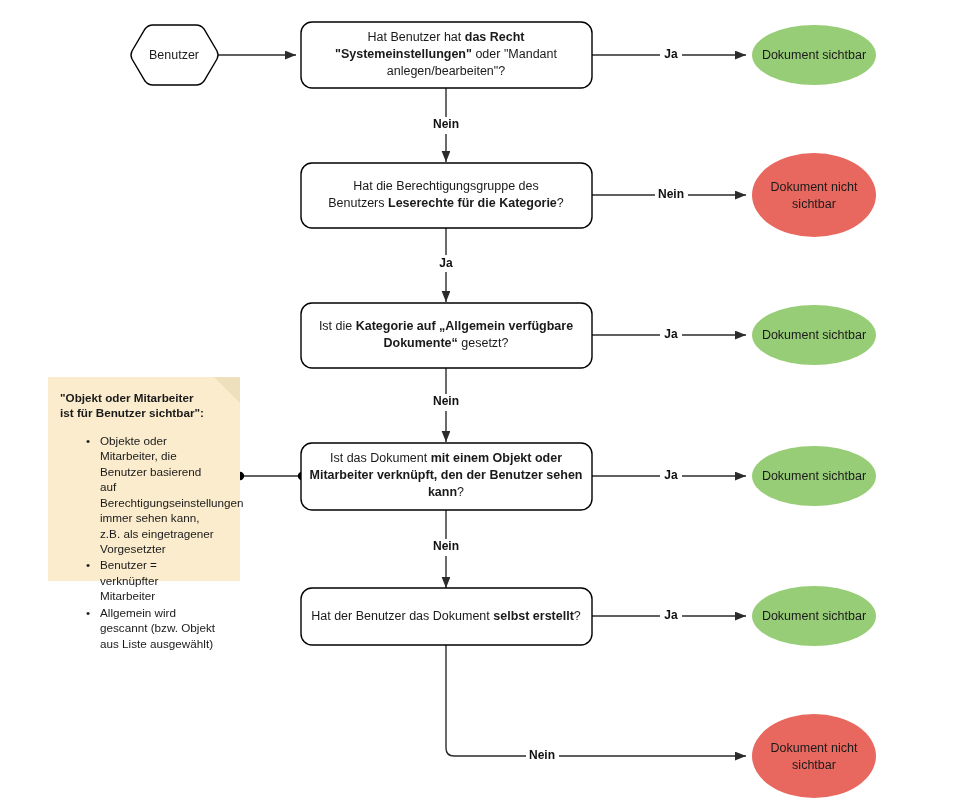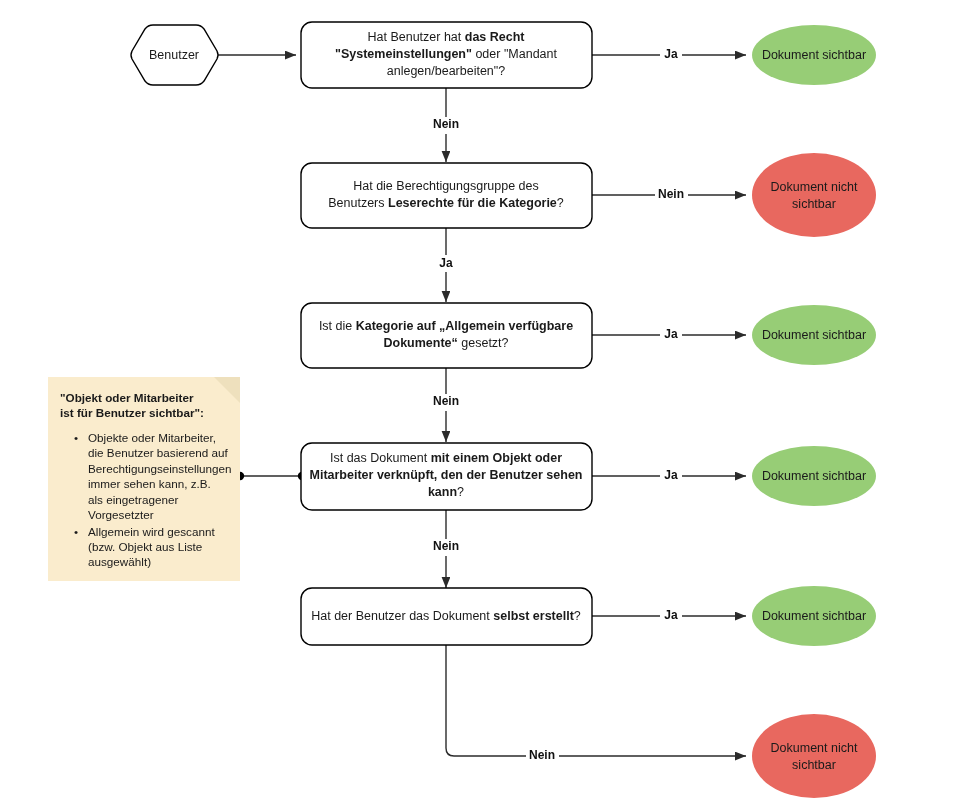--- a/index.html
+++ b/index.html
@@ -92,21 +92,21 @@
     font-size: 11.7px;
     color: #1a1a1a;
     line-height: 1.32;
   }
   .note-title {
     font-weight: bold;
     margin: 0 0 9px 0;
     width: 150px;
   }
   .note-list {
-    margin: 0;
+    margin: 12px;
     padding: 0 0 0 18px;
     list-style: none;
   }
   .note-list li {
     position: relative;
     margin-bottom: 1px;
     padding-left: 10px;
   }
   .note-list li:before {
     content: "\2022";
@@ -253,18 +253,19 @@
 
   <div class="note" style="left:48px; top:377px; width:192px; height:204px;">
     <div class="note-fold"></div>
     <div class="note-inner">
       <div class="note-title">
         <span>"Objekt oder Mitarbeiter</span><br>
         <span>ist für Benutzer sichtbar":</span>
       </div>
       <ul class="note-list">
         <li>Objekte oder Mitarbeiter, die Benutzer basierend auf Berechtigungseinstellungen immer sehen kann, z.B. als eingetragener Vorgesetzter</li>
+        <li>Benutzer = verknüpfter Mitarbeiter</li>
         <li>Allgemein wird gescannt (bzw. Objekt aus Liste ausgewählt)</li>
       </ul>
     </div>
   </div>
 
 </div>
 
 </body></html>

